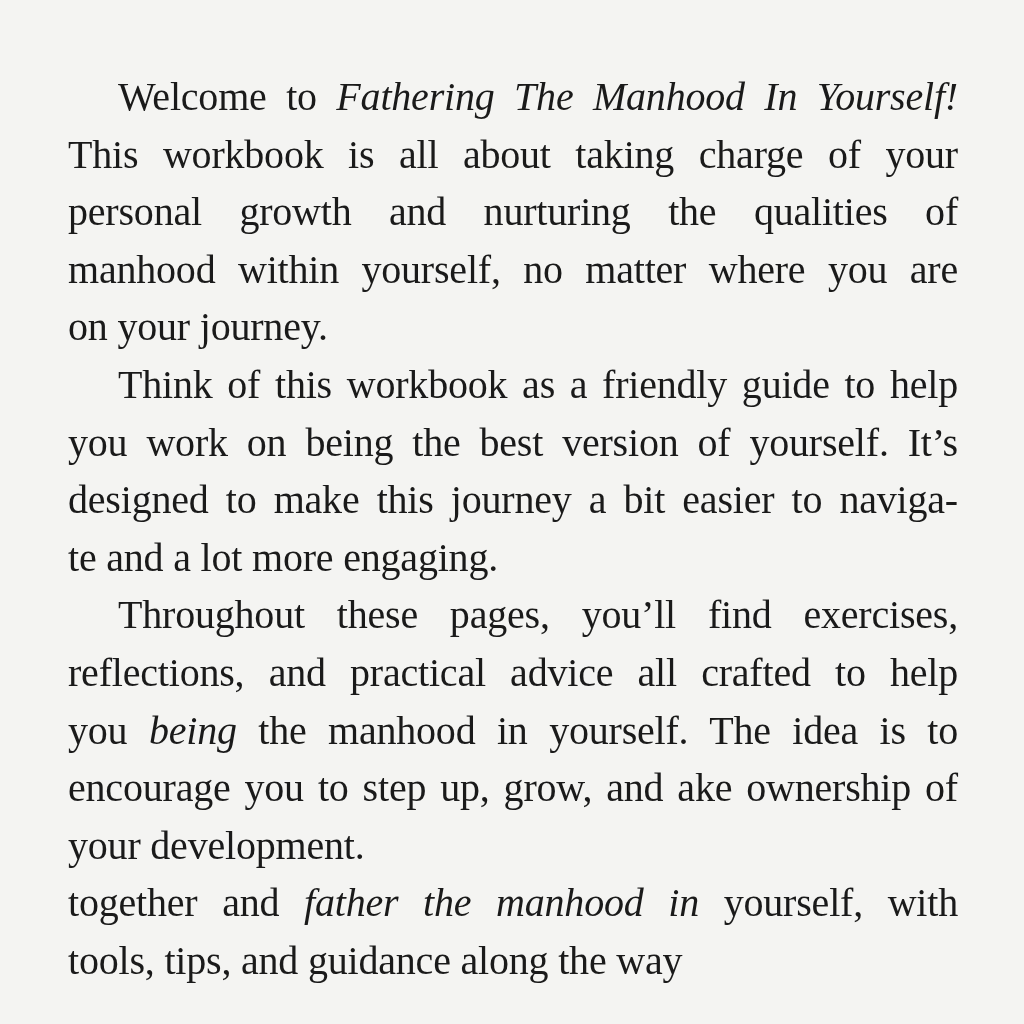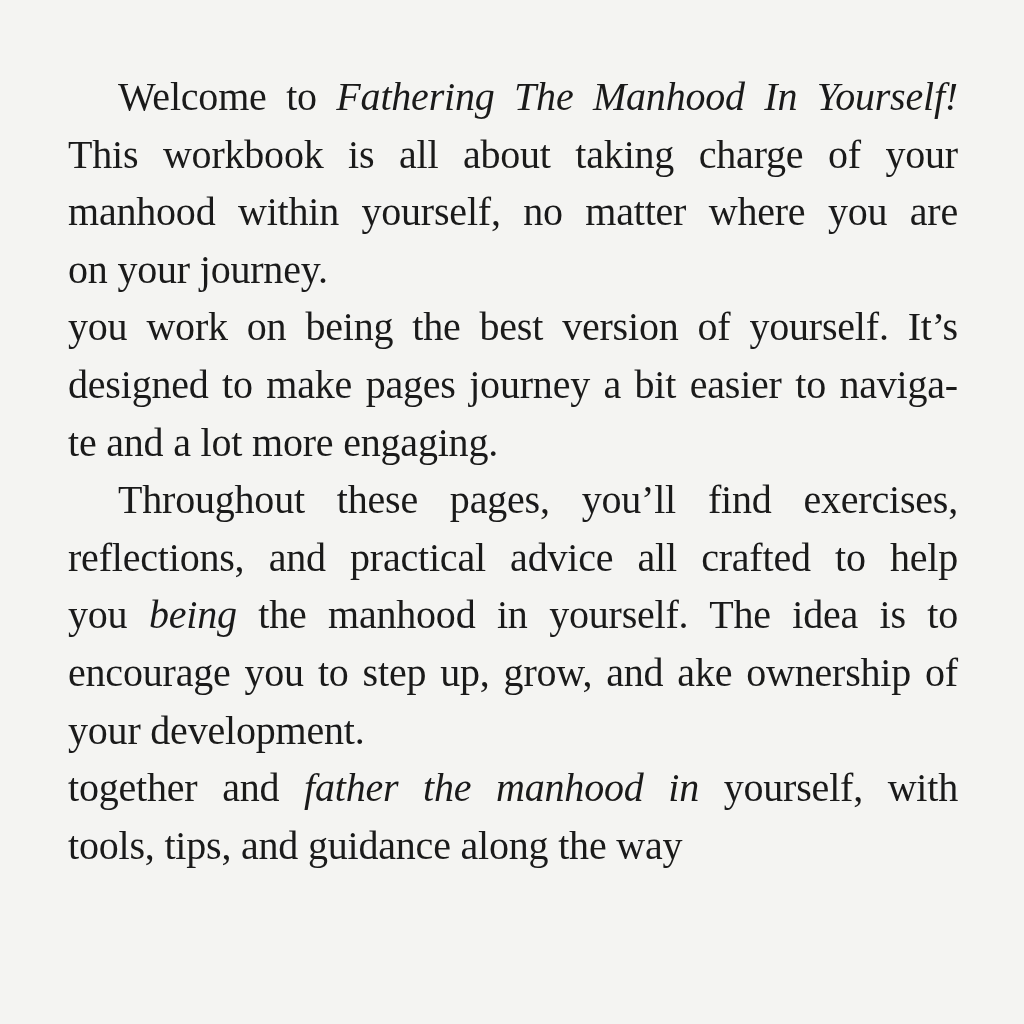--- a/index.html
+++ b/index.html
@@ -40,24 +40,26 @@
     font-style: italic;
   }
 </style>
 </head>
 <body style="background: rgb(244, 244, 242);">
 
 <main class="page">
   <div class="page-text" style="color: rgb(26, 26, 26);">
       <div class="line indent"><span class="">Welcome to </span><span class="italic">Fathering The Manhood In Yourself!</span></div>
       <div class="line"><span class="">This workbook is all about taking charge of your</span></div>
+      <div class="line"><span class="">personal growth and nurturing the qualities of</span></div>
       <div class="line"><span class="">manhood within yourself, no matter where you are</span></div>
       <div class="line last"><span class="">on your journey.</span></div>
+      <div class="line indent"><span class="">Think of this workbook as a friendly guide to help</span></div>
       <div class="line"><span class="">you work on being the best version of yourself. It’s</span></div>
-      <div class="line"><span class="">designed to make pages journey a bit easier to naviga-</span></div>
+      <div class="line"><span class="">designed to make this journey a bit easier to naviga-</span></div>
       <div class="line last"><span class="">te and a lot more engaging.</span></div>
       <div class="line indent"><span class="">Throughout these pages, you’ll find exercises,</span></div>
       <div class="line"><span class="">reflections, and practical advice all crafted to help</span></div>
       <div class="line"><span class="">you </span><span class="italic">being</span><span class=""> the manhood in yourself. The idea is to</span></div>
       <div class="line"><span class="">encourage you to step up, grow, and ake ownership of</span></div>
       <div class="line last"><span class="">your development.</span></div>
       <div class="line"><span class="">together and </span><span class="italic">father the manhood in</span><span class=""> yourself, with</span></div>
       <div class="line last"><span class="">tools, tips, and guidance along the way</span></div>
     </div>
 </main>

